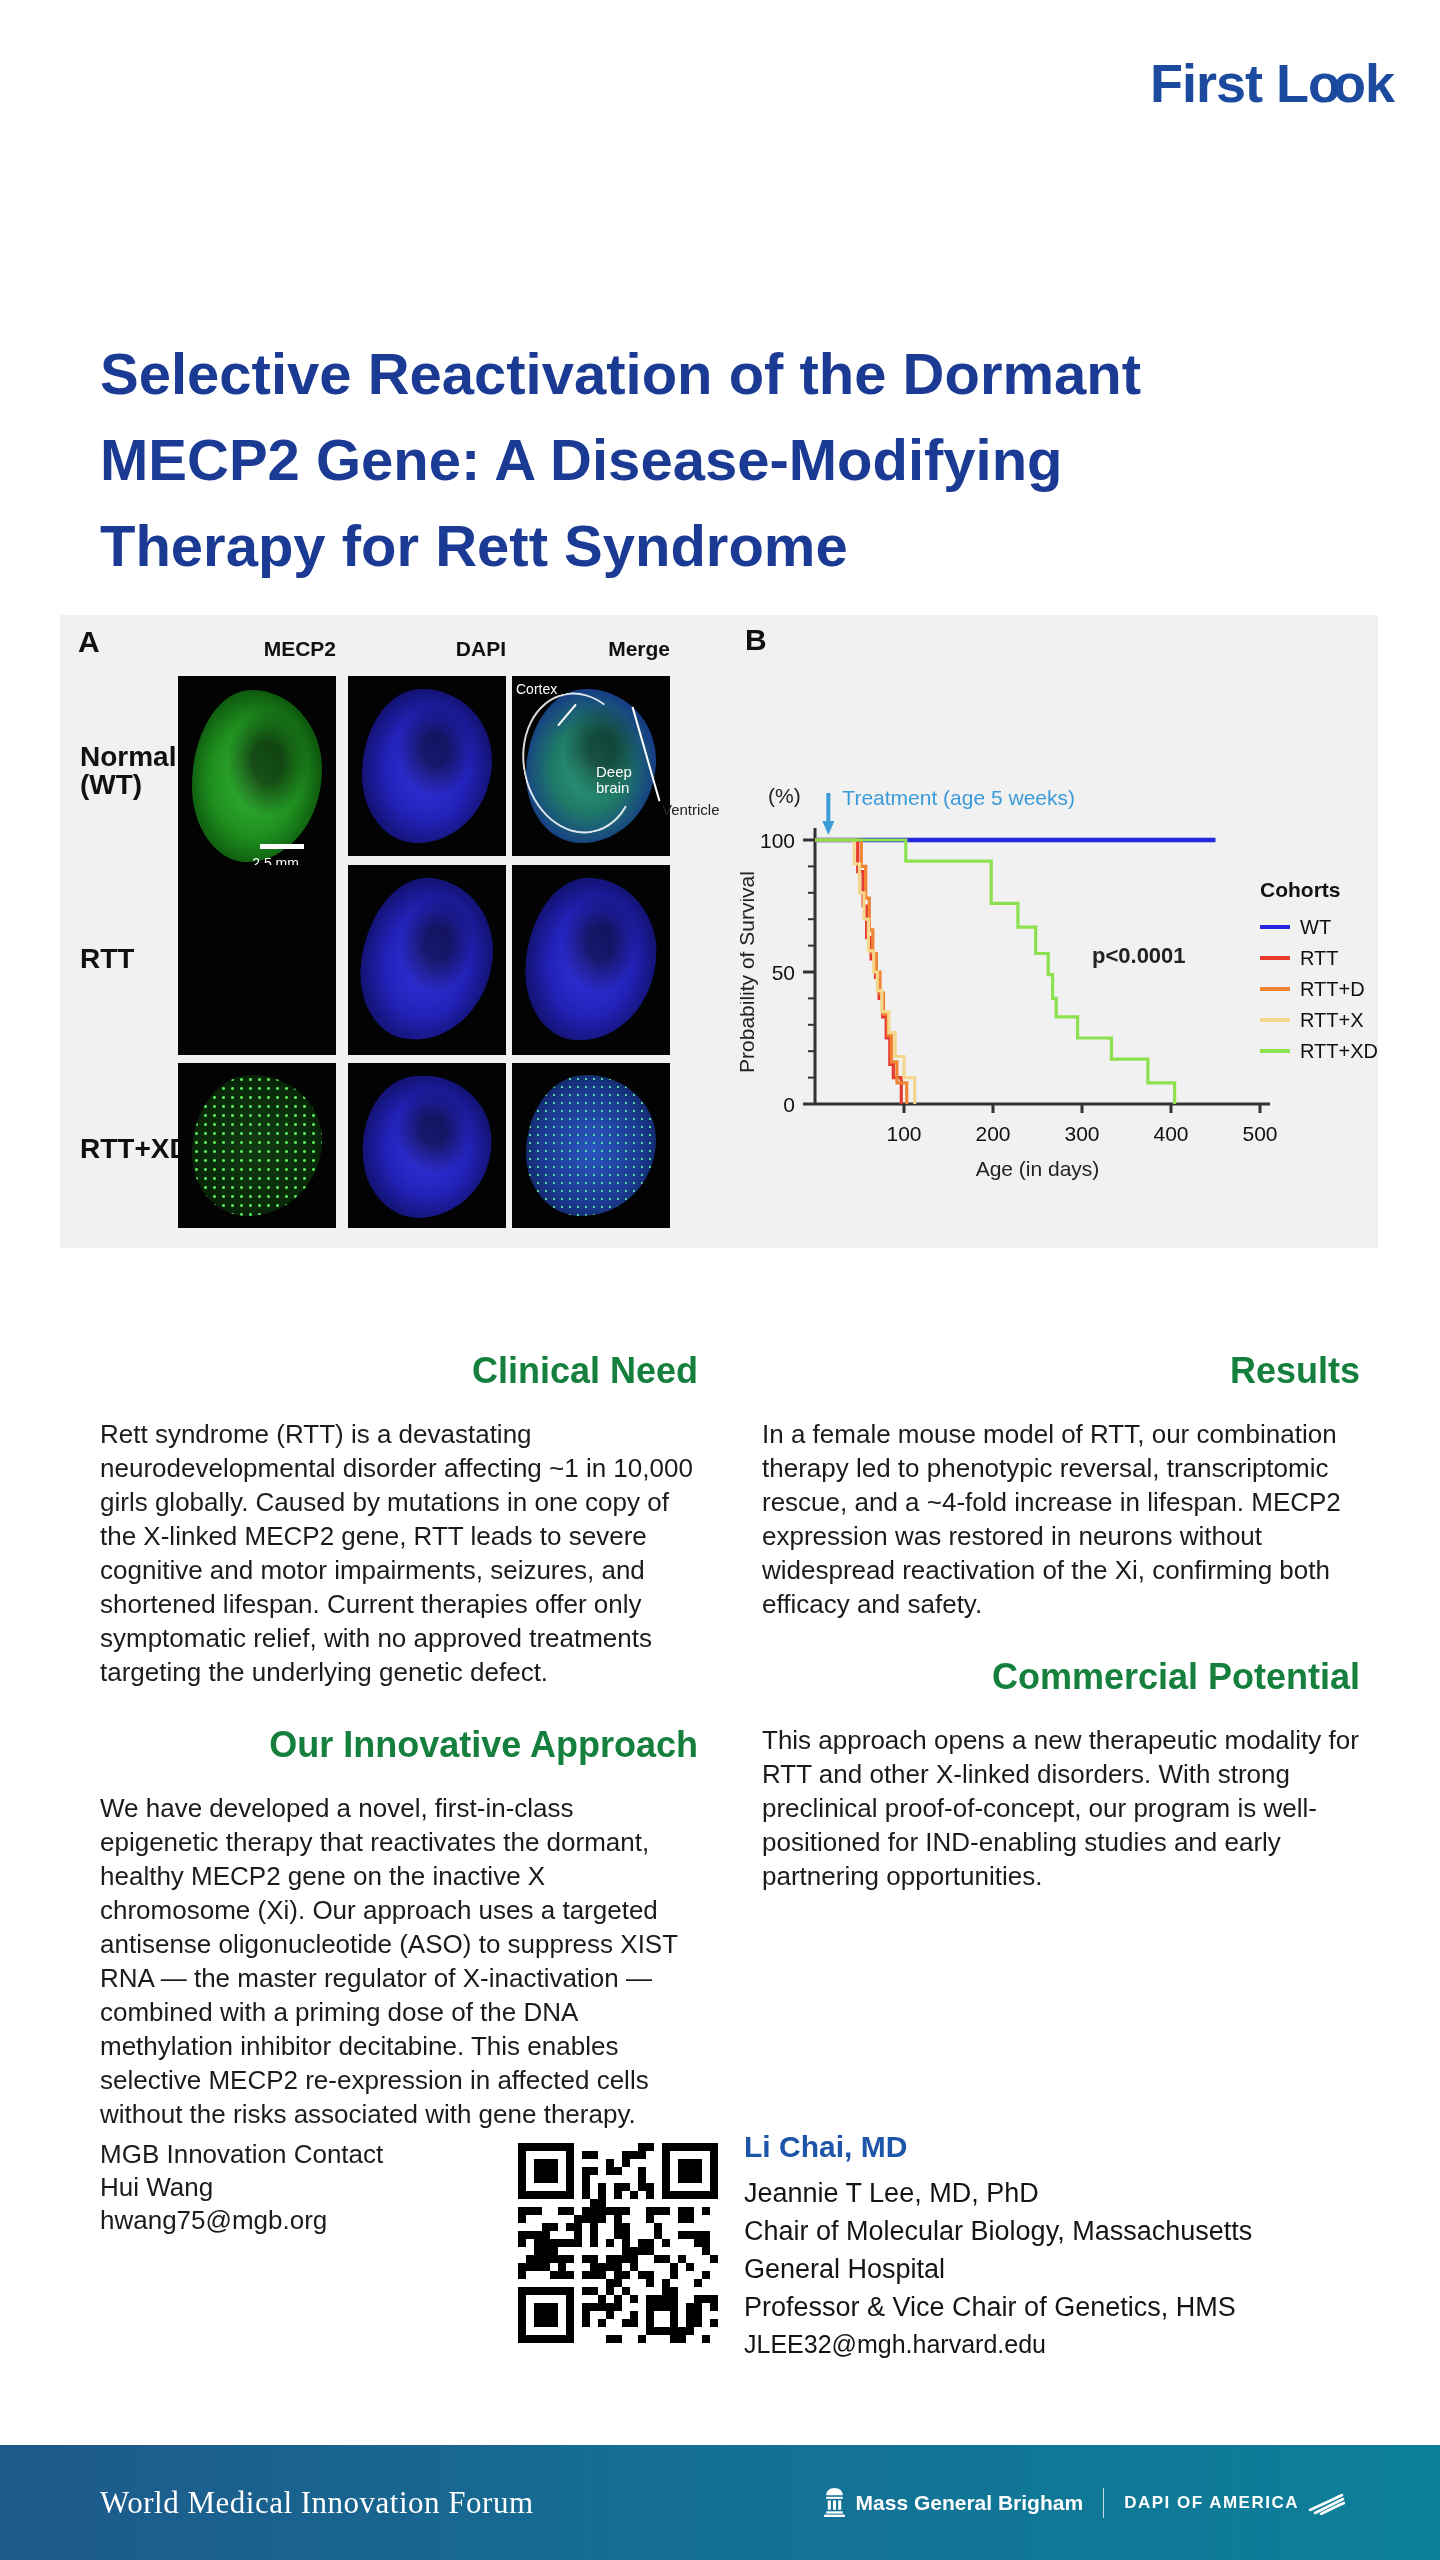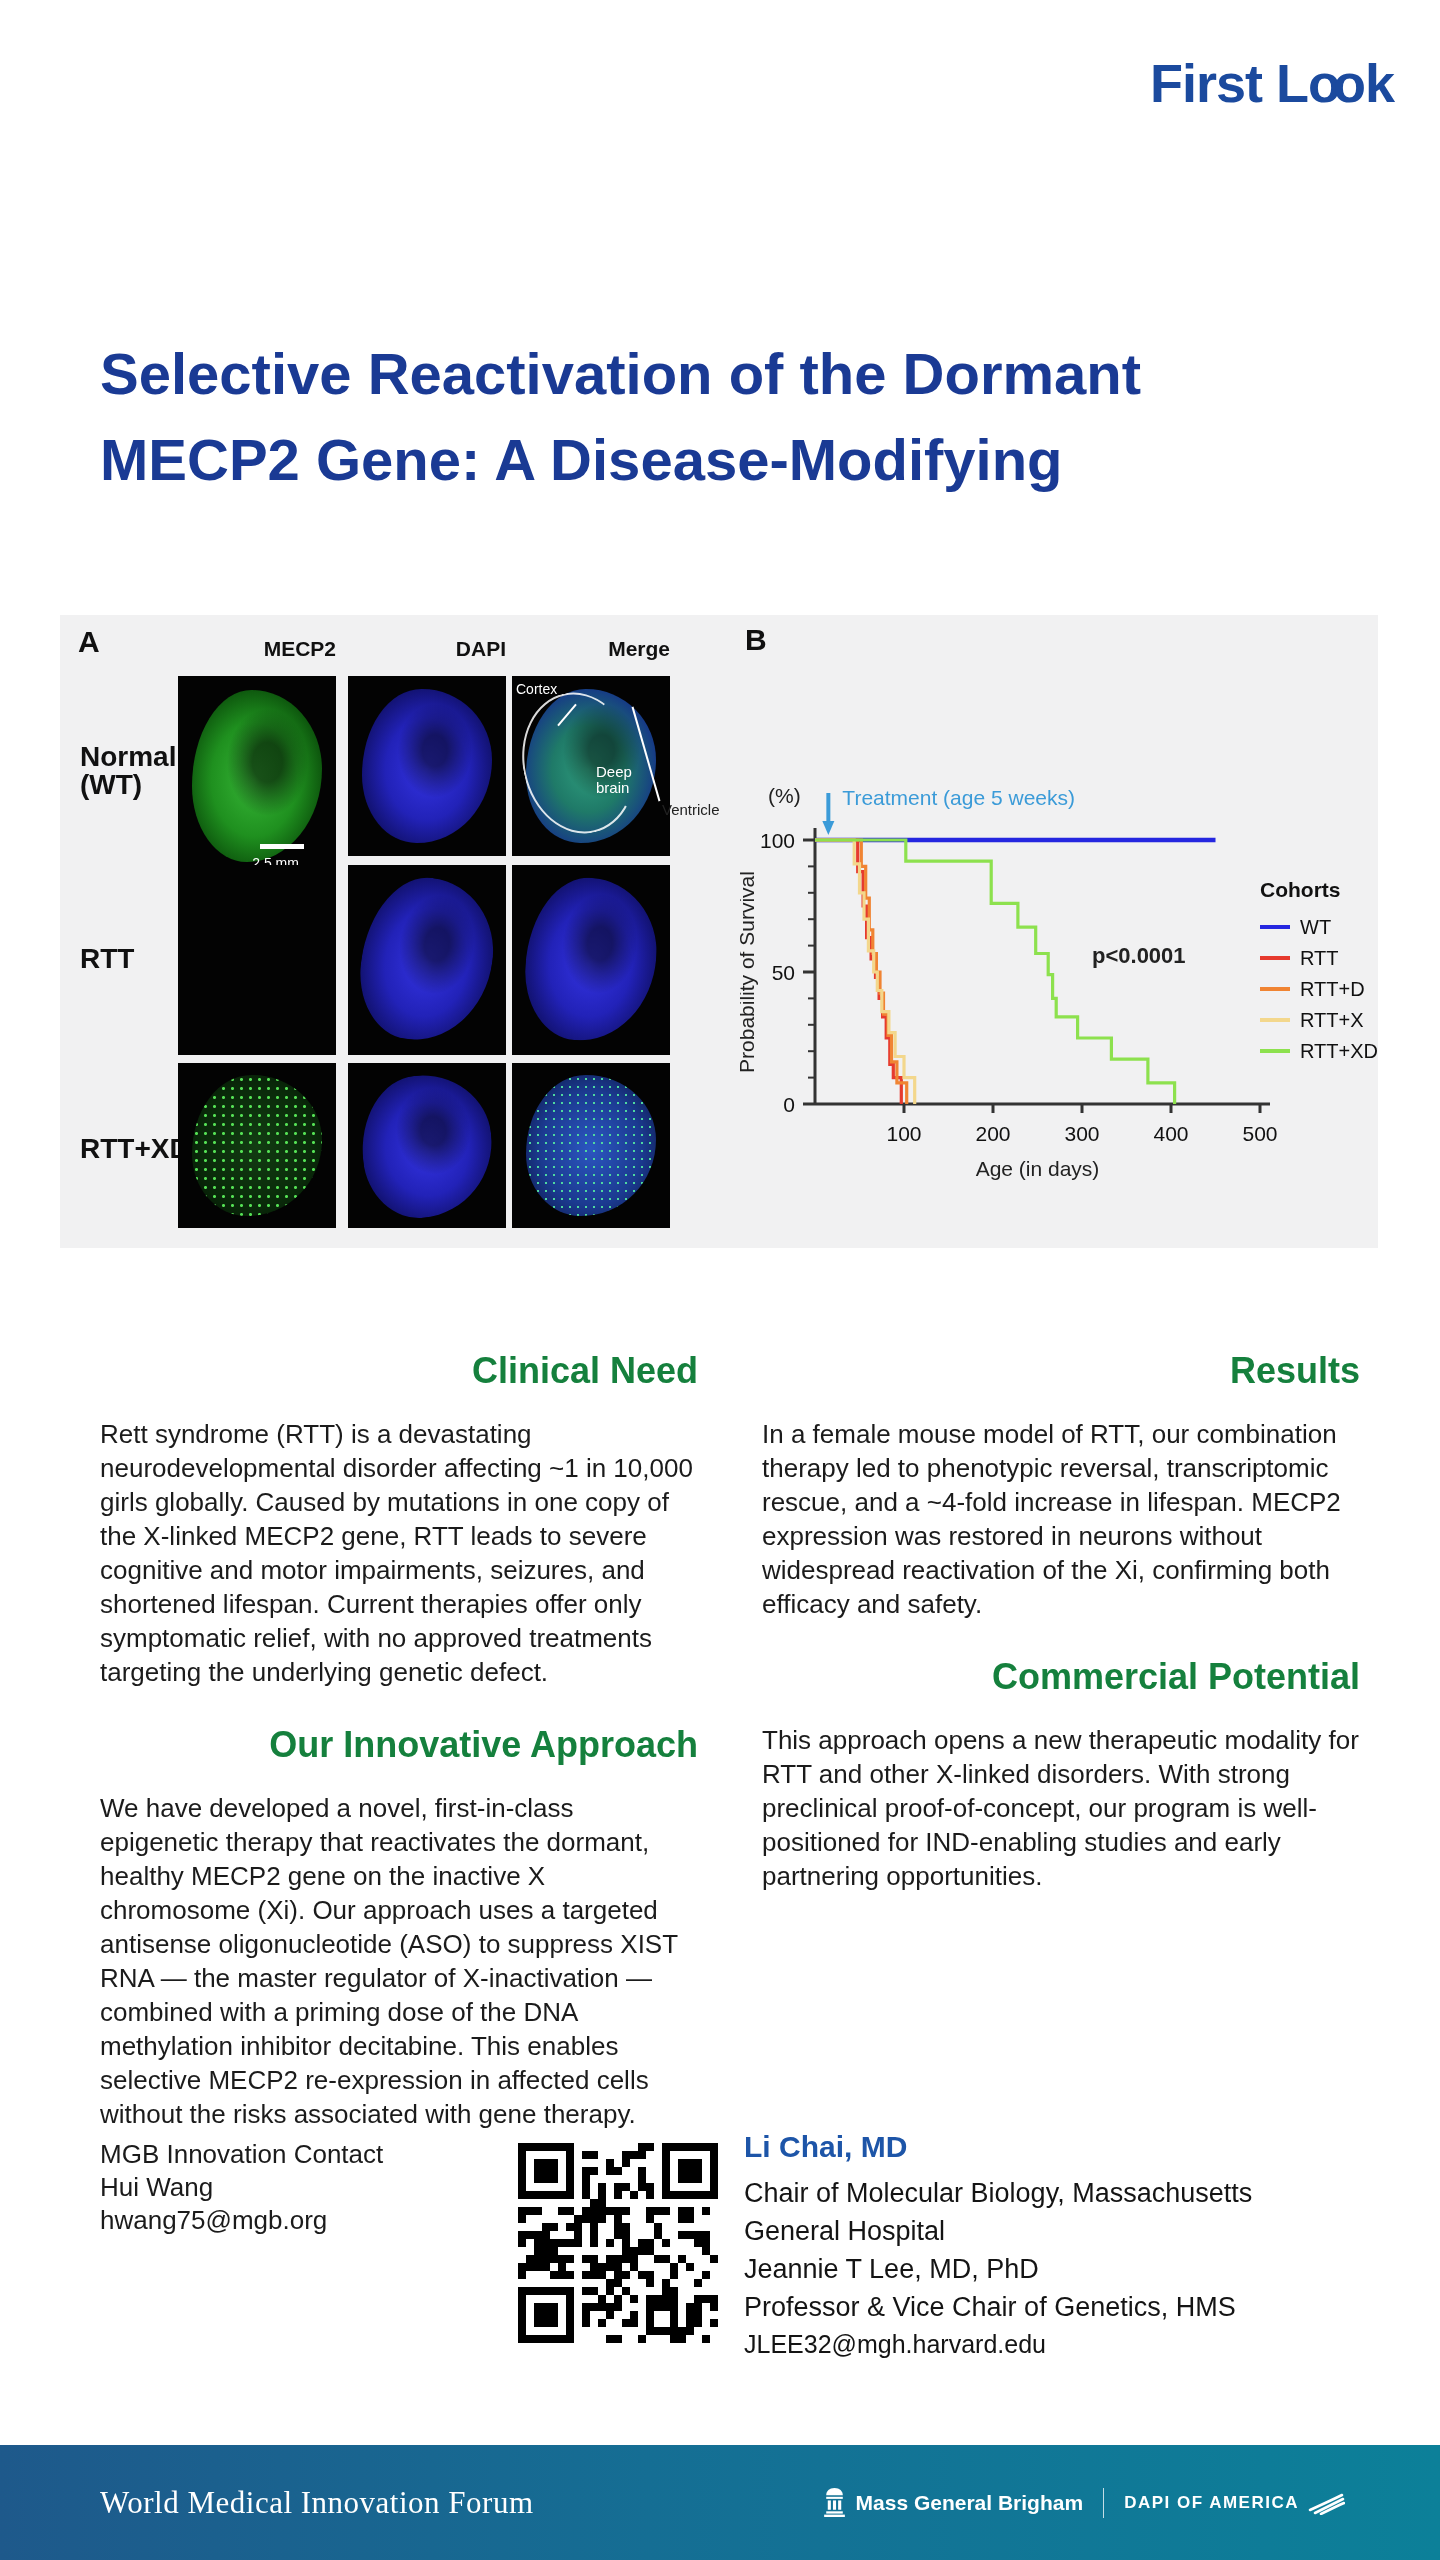--- a/index.html
+++ b/index.html
@@ -87,20 +87,21 @@
 </head>
 <body>
 
 <div class="page">
 
   <div class="firstlook"><span>First L</span><span class="o1">o</span><span class="o2">o</span><span>k</span></div>
 
   <h1 class="title">
     <div>Selective Reactivation of the Dormant</div>
     <div>MECP2 Gene: A Disease-Modifying</div>
+    <div>Therapy for Rett Syndrome</div>
   </h1>
 
   <div class="figpanel">
 
     <div class="figA">
       <div class="panel-label" style="left:18px;top:10px;">A</div>
       <div class="col-head" style="left:118px;">MECP2</div>
       <div class="col-head" style="left:288px;">DAPI</div>
       <div class="col-head" style="left:452px;">Merge</div>
 
@@ -430,22 +431,22 @@
       <rect x="88" y="192" width="8" height="8" fill="#000"></rect>
       <rect x="96" y="192" width="8" height="8" fill="#000"></rect>
       <rect x="120" y="192" width="8" height="8" fill="#000"></rect>
       <rect x="152" y="192" width="8" height="8" fill="#000"></rect>
       <rect x="160" y="192" width="8" height="8" fill="#000"></rect>
       <rect x="184" y="192" width="8" height="8" fill="#000"></rect>
     </svg>
 
   <div class="contact-right">
     <div class="name">Li Chai, MD</div>
+    <div class="line">Jeannie T Lee, MD, PhD</div>
     <div class="line">Chair of Molecular Biology, Massachusetts General Hospital</div>
-    <div class="line">Jeannie T Lee, MD, PhD</div>
     <div class="line">Professor &amp; Vice Chair of Genetics, HMS</div>
     <div class="email">JLEE32@mgh.harvard.edu</div>
   </div>
 
   <div class="footer">
     <div class="forum">World Medical Innovation Forum</div>
     <div class="footer-logos">
       <svg width="25" height="29" viewBox="0 0 24 28">
         <path d="M12,0 C7,0 4,3 4,7 L20,7 C20,3 17,0 12,0 Z" fill="#fff"></path>
         <rect x="4" y="8.5" width="16" height="2" fill="#fff"></rect>

